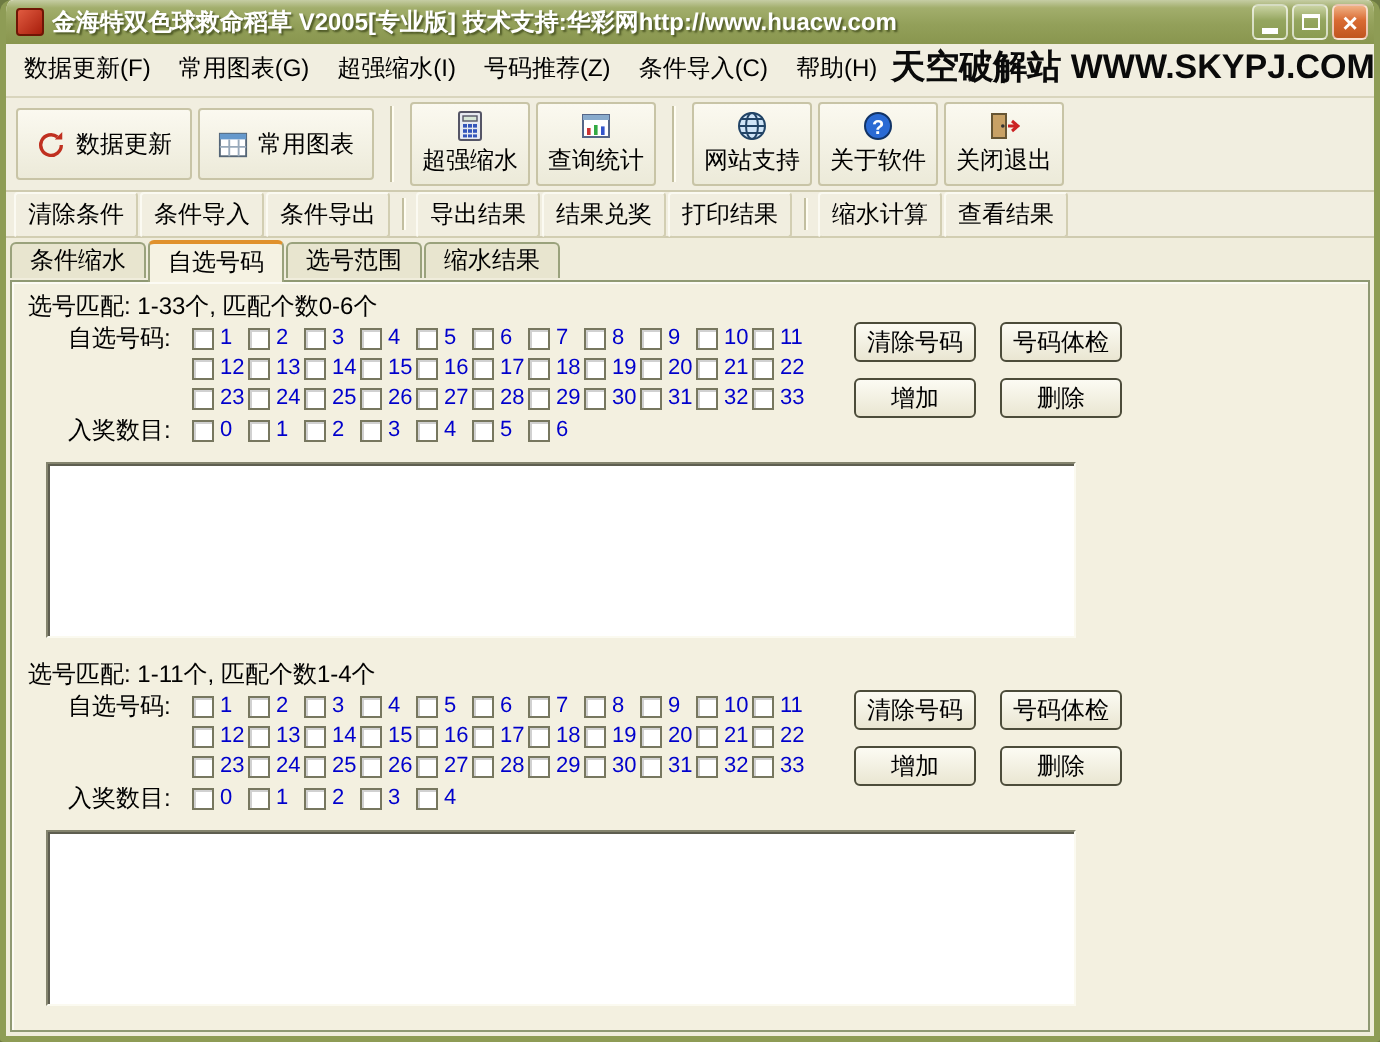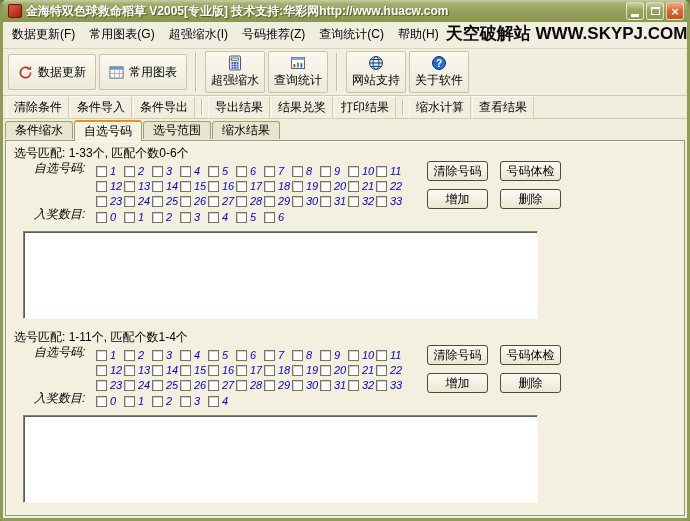--- a/index.html
+++ b/index.html
@@ -61,21 +61,21 @@
          font: inherit; cursor: default; }
   .tab.active { height: 21px; background: #f5f2e2; border-top: 2px solid #e0912c; position: relative; z-index: 2; font-weight: normal; }
 
   
   .tabpanel { flex: 1; margin: 0 2px 2px; background: #f3f0e0; border: 1px solid #8f9973;
               box-shadow: inset 1px 1px 0 #fcfbf4; padding: 4px 8px 4px 5px; position: relative; overflow: hidden; }
 
   .section { position: relative; }
   .section + .section { margin-top: 10px; }
   .match-label { height: 17px; line-height: 17px; padding-left: 3px; white-space: nowrap; }
-  .cb-row { display: flex; align-items: flex-end; height: 15px; font-style: italic; }
+  .cb-row { display: flex; align-items: center; height: 15px; }
   .cb-row.prize { margin-top: 1px; }
   .row-label { width: 62px; margin-left: 23px; flex: none; white-space: nowrap; }
   .cb-list { display: flex; }
   .cb-item { display: flex; align-items: center; width: 28px; gap: 3px; cursor: default; }
   .cb-box { width: 11px; height: 11px; flex: none; background: #fff; border: 1px solid #77775f;
             box-shadow: inset 1px 1px 0 rgba(0,0,0,.18); }
   .cb-num { color: #0000cc; font-size: 11px; line-height: 1; }
 
   .btn-cluster { position: absolute; left: 416px; top: 16px; display: grid;
                  grid-template-columns: 61px 61px; grid-auto-rows: 20px; column-gap: 12px; row-gap: 8px; }
@@ -107,21 +107,21 @@
     </span>
   </div>
 
   <div class="menubar">
     <div class="menu-items">
 
     <span class="menu-item">数据更新(F)</span>
         <span class="menu-item">常用图表(G)</span>
         <span class="menu-item">超强缩水(I)</span>
         <span class="menu-item">号码推荐(Z)</span>
-        <span class="menu-item">查询统计(C)</span>
+        <span class="menu-item">条件导入(C)</span>
         <span class="menu-item">帮助(H)</span>
       </div>
     <div class="watermark">天空破解站 WWW.SKYPJ.COM</div>
   </div>
 
   <div class="toolbar">
     <button class="tb-btn horiz">
       <span class="tb-icon">
         <svg viewBox="0 0 16 16" width="15" height="15">
             <path d="M13.5 8a5.5 5.5 0 1 1-2.1-4.3" fill="none" stroke="#c03020" stroke-width="1.8"></path>
@@ -194,20 +194,30 @@
     </button>
     <button class="tb-btn vert">
       <span class="tb-icon">
         <svg viewBox="0 0 16 16" width="16" height="16">
             <circle cx="8" cy="8" r="6.5" fill="#2a6ad4" stroke="#113366"></circle>
             <text x="8" y="11.8" font-size="10" font-weight="bold" fill="#fff" text-anchor="middle">?</text>
           </svg>
       </span>
       <span class="tb-label">关于软件</span>
     </button>
+    <button class="tb-btn vert">
+      <span class="tb-icon">
+        <svg viewBox="0 0 16 16" width="16" height="16">
+            <rect x="2" y="2" width="7" height="12" fill="#c8a165" stroke="#665533"></rect>
+            <circle cx="7.4" cy="8" r="0.9" fill="#333"></circle>
+            <path d="M10 8h4M12 5.5L15 8l-3 2.5" stroke="#cc2222" stroke-width="1.5" fill="none"></path>
+          </svg>
+      </span>
+      <span class="tb-label">关闭退出</span>
+    </button>
   </div>
 
   <div class="actionbar">
     <div class="ab-group">
 
     <button class="ab-btn">清除条件</button>
         <button class="ab-btn">条件导入</button>
         <button class="ab-btn">条件导出</button>
       </div>
     <span class="ab-sep"></span>

